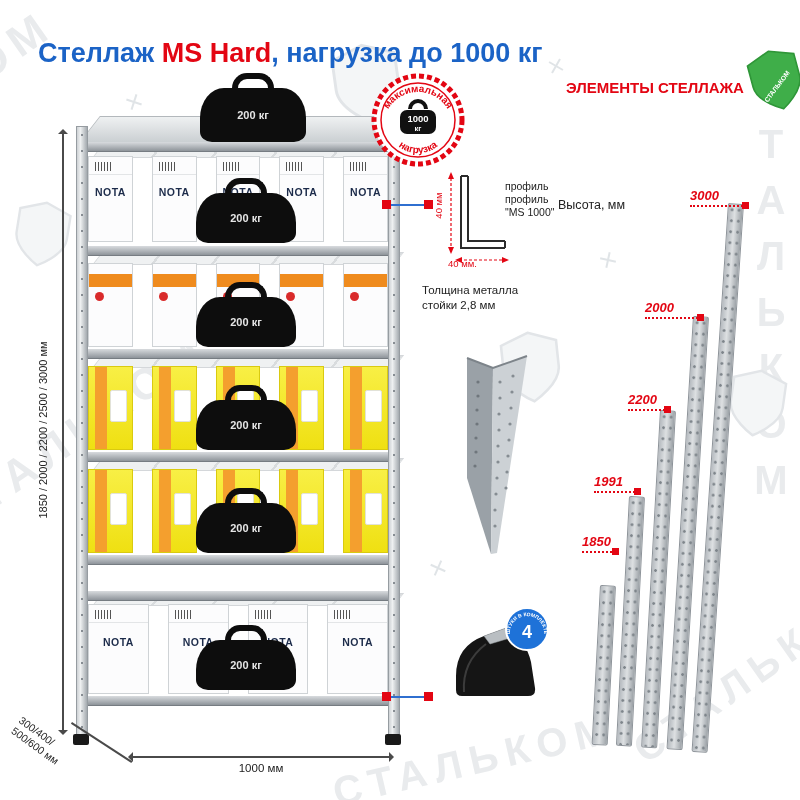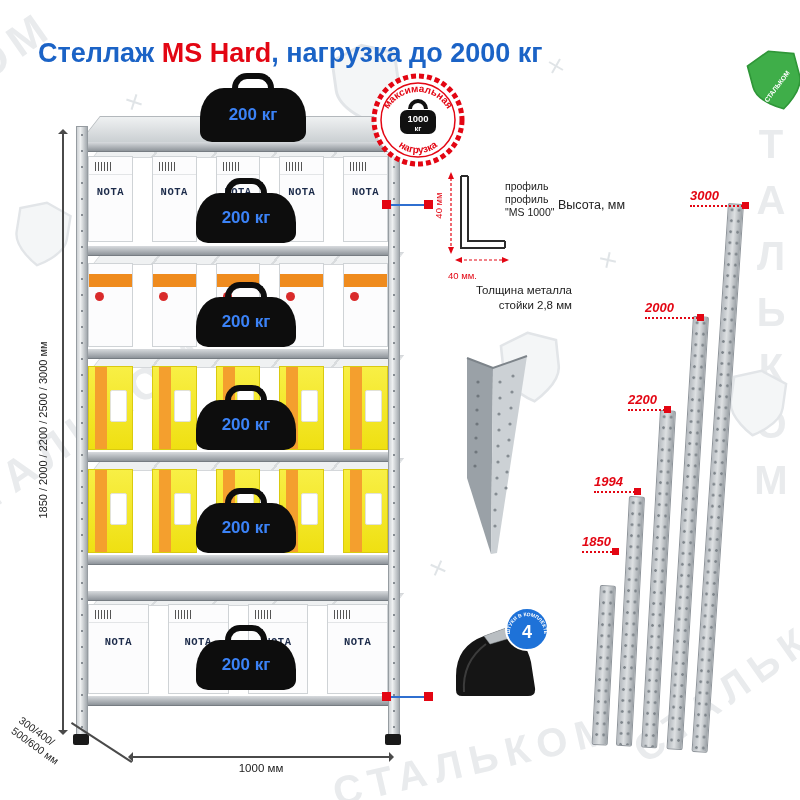--- a/index.html
+++ b/index.html
@@ -31,39 +31,39 @@
       linear-gradient(90deg,#cdd1d4,#eef0f1 35%,#a4aaaf);
       background-size:10px 16px,100% 100%;border:1px solid #969ca1;z-index:4;}
   .tshelf{position:absolute;left:78px;top:116px;width:314px;height:26px;
       transform:skewX(-38deg);transform-origin:bottom left;
       background:linear-gradient(180deg,#eff1f2,#c9ced1);border:1px solid #b3b8bc;z-index:2;}
   .beam{position:absolute;left:78px;width:320px;height:9px;z-index:3;
       background:linear-gradient(180deg,#d8dbde,#8e949a);border-bottom:1px solid #767c82;}
   .row-top{position:absolute;left:92px;width:300px;height:11px;z-index:1;
       transform:skewX(-38deg);transform-origin:bottom left;
       background:repeating-linear-gradient(90deg,#eff1f2 0 57px,#d9dcde 57px 60px);border:1px solid #d4d7da;}
-  .row{position:absolute;left:88px;width:300px;display:flex;gap:19px;z-index:2;font-family:Liberation Mono, monospace;}
+  .row{position:absolute;left:88px;width:300px;display:flex;gap:19px;z-index:2;}
   .box{flex:1;position:relative;background:#fcfcfd;border:1px solid #cfd3d6;}
   .lid{position:absolute;top:17px;left:0;right:0;border-top:1px solid #e3e5e7;}
   .bc{position:absolute;top:5px;left:6px;width:18px;height:9px;
       background:repeating-linear-gradient(90deg,#555 0 1px,transparent 1px 3px);}
   .nota{position:absolute;left:50%;top:42%;transform:translate(-50%,-50%);
       font-size:10.5px;font-weight:800;color:#1c2b4a;letter-spacing:.5px;}
   .oband{position:absolute;top:10px;left:0;right:0;height:13px;background:#ef8b1e;}
   .odot{position:absolute;top:28px;left:6px;width:9px;height:9px;border-radius:50%;background:#d92b2b;}
   .ybox{background:linear-gradient(180deg,#f8ef45,#efe012);border:1px solid #d9ca10;}
   .ystripe{position:absolute;left:6px;top:0;bottom:0;width:12px;background:#f49f2e;}
   .ylab{position:absolute;right:5px;top:28%;width:15px;height:30px;background:#fff;border:1px solid #e2e2d8;border-radius:2px;}
   .foot-blk{position:absolute;width:16px;height:11px;background:#191919;border-radius:2px;z-index:4;}
 
   
   .weight{position:absolute;width:100px;height:50px;background:#0d0d0d;z-index:5;
       border-radius:24px 24px 12px 12px / 30px 30px 10px 10px;
       display:flex;align-items:center;justify-content:center;}
-  .weight span{color:#3b82f6;font-weight:bold;font-size:17px;}
+  .weight span{color:#e5e5e5;font-weight:bold;font-size:11px;}
   .weight::before{content:"";position:absolute;top:-15px;left:50%;transform:translateX(-50%);
       width:30px;height:18px;border:6px solid #0d0d0d;border-bottom:none;border-radius:15px 15px 0 0;}
   .w-top{width:106px;height:54px;}
 
   
   .vline{position:absolute;left:62px;top:132px;width:2px;height:602px;background:#4a4a4a;z-index:6;}
   .hline{position:absolute;left:130px;top:756px;width:262px;height:2px;background:#4a4a4a;z-index:6;}
   .ddiag{position:absolute;left:72px;top:722px;width:72px;height:2px;background:#4a4a4a;
       transform:rotate(33deg);transform-origin:left top;z-index:6;}
   .arr{position:absolute;width:0;height:0;border:5px solid transparent;z-index:6;}
@@ -76,23 +76,23 @@
   
   .marker{position:absolute;width:9px;height:9px;background:#e30613;z-index:7;}
   .bline{position:absolute;height:2px;background:#2f6fd0;z-index:6;}
 
   
   .badge{position:absolute;left:370px;top:72px;z-index:8;}
 
   
   .dim40v{position:absolute;left:408px;top:200px;width:60px;text-align:center;transform:rotate(-90deg);
       color:#e30613;font-size:9.5px;z-index:6;}
-  .dim40h{position:absolute;left:448px;top:258px;color:#e30613;font-size:9.5px;z-index:6;margin-top:12px;}
+  .dim40h{position:absolute;left:448px;top:258px;color:#e30613;font-size:9.5px;z-index:6;}
   .prof-label{position:absolute;left:505px;top:180px;font-size:10.5px;color:#222;line-height:13px;z-index:6;}
-  .thick{position:absolute;left:422px;top:283px;width:150px;text-align:right;font-size:11.5px;color:#222;line-height:15px;z-index:6;}
+  .thick{position:absolute;left:422px;top:283px;width:150px;text-align:left;font-size:11.5px;color:#222;line-height:15px;z-index:6;}
   .foot-label{position:absolute;left:436px;top:728px;width:120px;text-align:center;font-size:11.5px;color:#222;line-height:14px;z-index:6;}
 
   
   .comp-header{position:absolute;left:540px;top:78px;width:230px;text-align:center;
       color:#e30613;font-weight:bold;font-size:15px;line-height:20px;z-index:6;}
   .comp-sub{position:absolute;left:610px;top:160px;width:180px;text-align:center;
       color:#1b63c6;font-weight:bold;font-size:13.5px;z-index:6;}
   .height-label{position:absolute;left:558px;top:198px;font-size:12.5px;color:#222;z-index:6;}
   .cpost{position:absolute;width:14px;border:1px solid #8d9399;border-radius:2px;z-index:5;
       background:
@@ -136,21 +136,21 @@
     <div class="sparkle" style="left:600px;top:252px;transform:rotate(12deg);"></div>
     <div class="sparkle" style="left:430px;top:560px;transform:rotate(24deg);"></div>
   </div>
 
   <svg class="abs" style="left:748px;top:48px;transform:rotate(-15deg);z-index:6;" width="56" height="64" viewBox="0 0 100 115">
     <path d="M50,4 L93,20 V60 C93,88 50,111 50,111 C50,111 7,88 7,60 V20 Z" fill="#3fae49" stroke="#2f9638" stroke-width="3"></path>
     <text x="8" y="70" font-size="12" font-weight="bold" fill="#ffffff" transform="rotate(-38 50 57)">СТАЛЬКОМ</text>
   </svg>
 
   <h1 class="title">
-    <span class="t-blue">Стеллаж </span><span class="t-red">MS Hard</span><span class="t-blue">, нагрузка до 2000 кг</span>
+    <span class="t-blue">Стеллаж </span><span class="t-red">MS Hard</span><span class="t-blue">, нагрузка до 1000 кг</span>
   </h1>
 
   <div class="rk-post" style="left:76px;top:126px;height:612px;"></div>
   <div class="rk-post" style="left:388px;top:126px;height:612px;"></div>
   <div class="tshelf"></div>
 
   <div class="row-top" style="top:145px;"></div>
   <div class="row-top" style="top:252px;"></div>
   <div class="row-top" style="top:355px;"></div>
   <div class="row-top" style="top:458px;"></div>
@@ -411,20 +411,21 @@
   <svg class="abs" style="left:504px;top:606px;z-index:7;" width="46" height="46" viewBox="0 0 46 46">
     <circle cx="23" cy="23" r="21" fill="#1e72d8" stroke="#ffffff" stroke-width="2"></circle>
     <defs>
         <path id="ringArc" d="M6,27 A17,17 0 1 1 40,27"></path>
       </defs>
     <text font-size="5" fill="#ffffff" font-weight="bold"><textPath href="#ringArc" startOffset="50%" text-anchor="middle">ШТУКИ В КОМПЛЕКТЕ</textPath></text>
     <text x="23" y="32" font-size="18" font-weight="bold" fill="#ffffff" text-anchor="middle">4</text>
   </svg>
 
   <div class="comp-header">
+    <div>ЭЛЕМЕНТЫ СТЕЛЛАЖА</div>
   </div>
   <div class="height-label">Высота, мм</div>
 
   <div class="cpost" style="left:600px;top:585px;height:158px;transform:rotate(3deg);"></div>
   <div class="cpost" style="left:629px;top:496px;height:248px;transform:rotate(3deg);"></div>
   <div class="cpost" style="left:660px;top:410px;height:336px;transform:rotate(3.2deg);"></div>
   <div class="cpost" style="left:693px;top:316px;height:432px;transform:rotate(3.5deg);"></div>
   <div class="cpost" style="left:728px;top:203px;height:548px;transform:rotate(3.8deg);"></div>
 
   <div class="post-label" style="left:690px;top:188px;">
@@ -439,21 +440,21 @@
         <span class="sq"></span>
       </div>
   </div>
   <div class="post-label" style="left:628px;top:392px;">
     <div class="num">2200</div>
     <div class="dline" style="width:40px;">
         <span class="sq"></span>
       </div>
   </div>
   <div class="post-label" style="left:594px;top:474px;">
-    <div class="num">1994</div>
+    <div class="num">1991</div>
     <div class="dline" style="width:44px;">
         <span class="sq"></span>
       </div>
   </div>
   <div class="post-label" style="left:582px;top:534px;">
     <div class="num">1850</div>
     <div class="dline" style="width:34px;">
         <span class="sq"></span>
       </div>
   </div>

